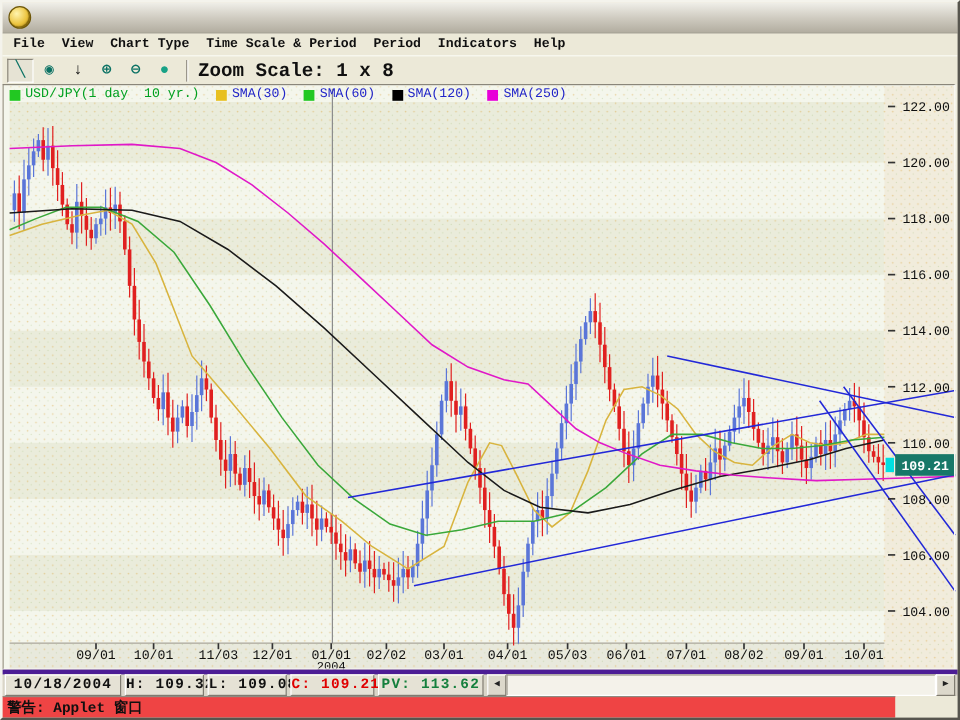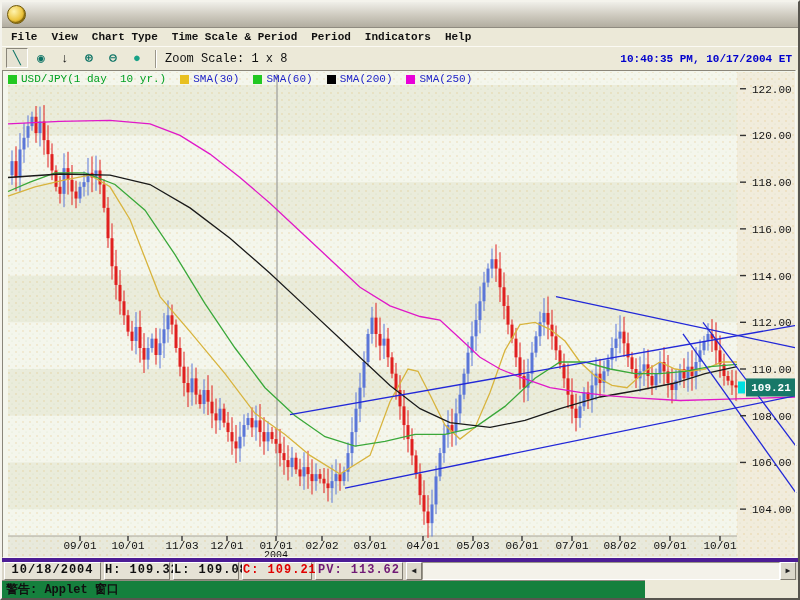--- a/index.html
+++ b/index.html
@@ -29,21 +29,21 @@
        background:#ece9d8;display:flex;align-items:center;padding-left:2px;box-sizing:border-box;}
   .menu-item{font-size:11px;font-weight:bold;color:#101010;padding:1px 7px;white-space:pre;}
   
   .toolbar{position:absolute;left:2px;top:46px;width:796px;height:24px;z-index:30;
        background:#ece9d8;display:flex;align-items:center;box-sizing:border-box;
        border-top:1px solid #fbfaf4;padding-left:4px;}
   .tool-btn{width:22px;height:20px;display:inline-flex;align-items:center;justify-content:center;
        font-size:13px;font-weight:bold;margin-right:2px;border:1px solid transparent;box-sizing:border-box;}
   .tool-btn.pressed{border-color:#8a867a #ffffff #ffffff #8a867a;background:#e6e3d4;}
   .tsep{width:0;height:18px;border-left:1px solid #9a968a;border-right:1px solid #ffffff;margin:0 5px;}
-  .zoomlabel{font-size:12px;font-weight:normal;color:#101010;margin-left:3px;white-space:pre;}
+  .zoomlabel{font-size:16px;font-weight:bold;color:#101010;margin-left:3px;white-space:pre;}
   .clock{margin-left:auto;font-size:11px;font-weight:bold;color:#0000cc;padding-right:6px;white-space:pre;}
   
   #chart-svg{position:absolute;left:0;top:0;z-index:5;}
   #chart-svg text{font-family:"Liberation Mono",monospace;}
   .chart-frame{position:absolute;left:2px;top:70px;width:794px;height:488px;box-sizing:border-box;
        border:1px solid;border-color:#8a867a #f8f7f1 #f8f7f1 #8a867a;z-index:20;pointer-events:none;}
   .legend{position:absolute;left:8px;top:73px;z-index:10;display:flex;}
   .lg{display:inline-flex;align-items:center;margin-right:14px;font-size:11px;white-space:pre;}
   .lg i{display:inline-block;width:9px;height:9px;margin-right:4px;}
   
@@ -52,22 +52,22 @@
        border-top:4px solid #4c1d95;}
   .scell{height:18px;box-sizing:border-box;border:1px solid;border-color:#ffffff #7f7b70 #7f7b70 #ffffff;
        background:#e5e2d5;font-size:12px;font-weight:bold;color:#101010;text-align:center;
        line-height:15px;margin-right:3px;letter-spacing:1px;white-space:pre;}
   .scroll{flex:1;height:18px;display:flex;align-items:stretch;margin-right:2px;}
   .sbtn{width:16px;box-sizing:border-box;border:1px solid;border-color:#ffffff #7f7b70 #7f7b70 #ffffff;
        background:#dcd8cb;font-size:8px;line-height:16px;text-align:center;color:#222;}
   .strack{flex:1;box-sizing:border-box;border:1px solid;border-color:#9a968a #ffffff #ffffff #9a968a;
        background:#f4f2ea;}
   
-  .warnbar{position:absolute;left:2px;top:580px;width:643px;height:18px;z-index:30;
-       background:#15803d;border-top:1px solid #8f8b80;box-sizing:border-box;
+  .warnbar{position:absolute;left:2px;top:580px;width:744px;height:18px;z-index:30;
+       background:#ef4444;border-top:1px solid #8f8b80;box-sizing:border-box;
        display:flex;align-items:center;}
   .warn-text{font-size:12px;font-weight:bold;color:#101010;padding-left:4px;
        font-family:"Liberation Mono","DejaVu Sans",sans-serif;}
 </style>
 </head>
 <body>
 
 <svg id="chart-svg" width="800" height="600" viewBox="0 0 800 600">
     <rect x="3" y="70" width="794" height="488" fill="#f4f6ec"></rect>
     <rect x="8" y="85" width="729" height="50.44847229414802" fill="#eaecdb"></rect>
@@ -527,38 +527,37 @@
     <span class="menu-item">Time Scale &amp; Period</span>
     <span class="menu-item">Period</span>
     <span class="menu-item">Indicators</span>
     <span class="menu-item">Help</span>
   </div>
 
 <div class="toolbar">
   <span id="toolgroup"><span class="tool-btn pressed" style="color: rgb(11, 114, 100);">╲</span><span class="tool-btn" style="color: rgb(11, 114, 100);">◉</span><span class="tool-btn" style="color: rgb(17, 17, 17);">↓</span><span class="tool-btn" style="color: rgb(11, 114, 100);">⊕</span><span class="tool-btn" style="color: rgb(11, 114, 100);">⊖</span><span class="tool-btn" style="color: rgb(24, 162, 134);">●</span></span>
   <span class="tsep"></span>
   <span class="zoomlabel">Zoom Scale: 1 x 8</span>
-  <span class="clock">10:40:35 PM, 10/17/2004 ET</span>
 </div>
 
 <div class="legend" id="legend">
     <span class="lg"><i style="background: rgb(34, 200, 34);"></i><span style="color: rgb(0, 160, 32);">USD/JPY(1 day  10 yr.)</span></span>
     <span class="lg"><i style="background: rgb(232, 192, 32);"></i><span style="color: rgb(32, 36, 200);">SMA(30)</span></span>
     <span class="lg"><i style="background: rgb(34, 200, 34);"></i><span style="color: rgb(32, 36, 200);">SMA(60)</span></span>
-    <span class="lg"><i style="background: rgb(0, 0, 0);"></i><span style="color: rgb(32, 36, 200);">SMA(200)</span></span>
+    <span class="lg"><i style="background: rgb(0, 0, 0);"></i><span style="color: rgb(32, 36, 200);">SMA(120)</span></span>
     <span class="lg"><i style="background: rgb(232, 0, 216);"></i><span style="color: rgb(32, 36, 200);">SMA(250)</span></span>
   </div>
 <div class="chart-frame"></div>
 
 <div class="statusbar" id="statusbar">
     <span class="scell" style="width: 97px; color: rgb(16, 16, 16);">10/18/2004</span>
     <span class="scell" style="width: 66px; color: rgb(16, 16, 16);">H: 109.32</span>
     <span class="scell" style="width: 66px; color: rgb(16, 16, 16);">L: 109.08</span>
     <span class="scell" style="width: 70px; color: rgb(224, 0, 0);">C: 109.21</span>
-    <span class="scell" style="width: 88px; color: #701a75; text-align: center;">PV: 113.62</span>
+    <span class="scell" style="width: 88px; color: #15803d; text-align: center;">PV: 113.62</span>
     <span class="scroll">
       <span class="sbtn">◀</span>
       <span class="strack"></span>
       <span class="sbtn">▶</span>
     </span>
   </div>
 
 <div class="warnbar">
   <span class="warn-text">警告: Applet 窗口</span>
 </div>

